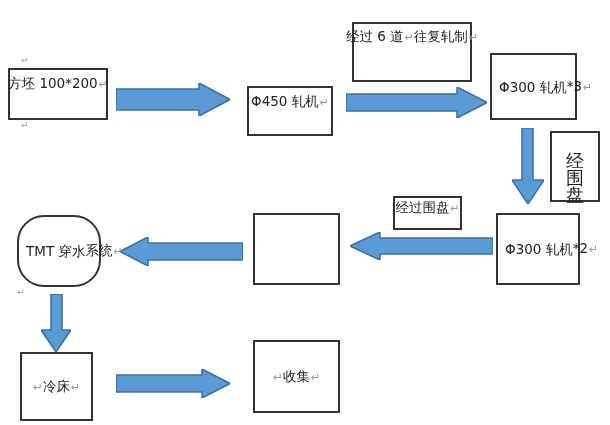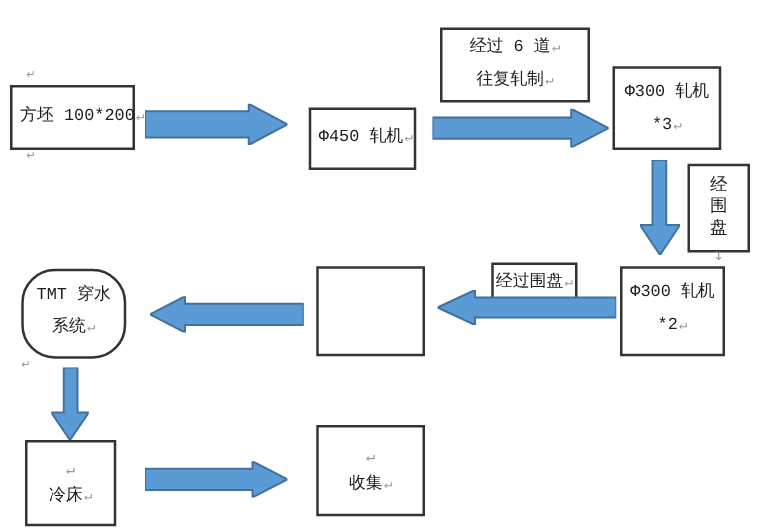--- a/index.html
+++ b/index.html
@@ -6,21 +6,21 @@
   #canvas {
     position:relative; width:610px; height:425px; background:#fff; overflow:hidden;
     font-family:"DejaVu Sans","Liberation Sans",sans-serif;
     color:var(--text,#1d1d1d);
   }
   .box {
     position:absolute; box-sizing:border-box; background:#fff;
     border:2px solid var(--box-border,#333333);
     font-size:13.5px; line-height:18px;
   }
-  .inner { display:flex; flex-direction:column; height:100%; box-sizing:border-box;font-family:Liberation Mono, monospace; }
+  .inner { display:flex; height:100%; box-sizing:border-box; }
   .v-center { justify-content:center; padding:4px 6px; }
   .v-top { justify-content:flex-start; padding:7px 7px;align-items:center; }
   .v-top .ln { line-height:26px; white-space:nowrap; }
   .center-lines { align-items:center; justify-content:center; text-align:center; }
   .center-lines .ln { line-height:22px; }
   .note { font-size:13.5px; }
   .note .ln { line-height:25px; text-align:center; white-space:nowrap; }
   .jl { text-align:justify; text-align-last:justify; }
   .pilcrow {
     color:var(--pilcrow,#999999); font-size:11px; margin-left:1px;
@@ -30,21 +30,21 @@
   .stray-mark {
     position:absolute; color:var(--pilcrow,#a0a0a0); font-size:9px; line-height:9px;
   }
   .arrow { position:absolute; display:block; }
   .arrow polygon {
     fill:var(--arrow-fill,#5b9bd5);
     stroke:var(--arrow-stroke,#41719c);
     stroke-width:1.6; stroke-linejoin:round;
   }
   .vbox { padding-top:3px; }
-  .vtext { width:18px; margin:4px auto; line-height:17px; font-size:14px; text-align:center;
+  .vtext { width:18px; margin:16px auto; line-height:17px; font-size:18px; text-align:center;
     word-break:break-all; }
   .vpilcrow { display:block; text-align:center; color:var(--pilcrow,#999999);
     font-size:11px; transform:rotate(-90deg); margin-top:1px; }
 </style>
 </head>
 <body>
 
 <div id="canvas">
 
   <span class="stray-mark" style="left:21px;top:56px;">↵</span>
@@ -94,21 +94,21 @@
     <span class="vpilcrow">↵</span>
   </div>
 
   <div class="box" style="left:496px;top:213px;width:84px;height:72px;">
     <div class="inner v-top">
       <div class="ln"><span>Φ300 轧机</span></div>
       <div class="ln"><span>*2</span><span class="pilcrow">↵</span></div>
     </div>
   </div>
 
-  <div class="box note" style="left:393px;top:210px;width:69px;height:34px;">
+  <div class="box note" style="left:393px;top:196px;width:69px;height:34px;">
     <div class="inner" style="justify-content:center;">
       <div class="ln" style="line-height:18px;"><span>经过围盘</span><span class="pilcrow">↵</span></div>
     </div>
   </div>
 
   <svg class="arrow" style="left:350px;top:232px;" width="143" height="28">
     <polygon points="143,6 30,6 30,0 0,14 30,28 30,22 143,22"></polygon>
   </svg>
 
   <div class="box" style="left:253px;top:213px;width:87px;height:72px;">

